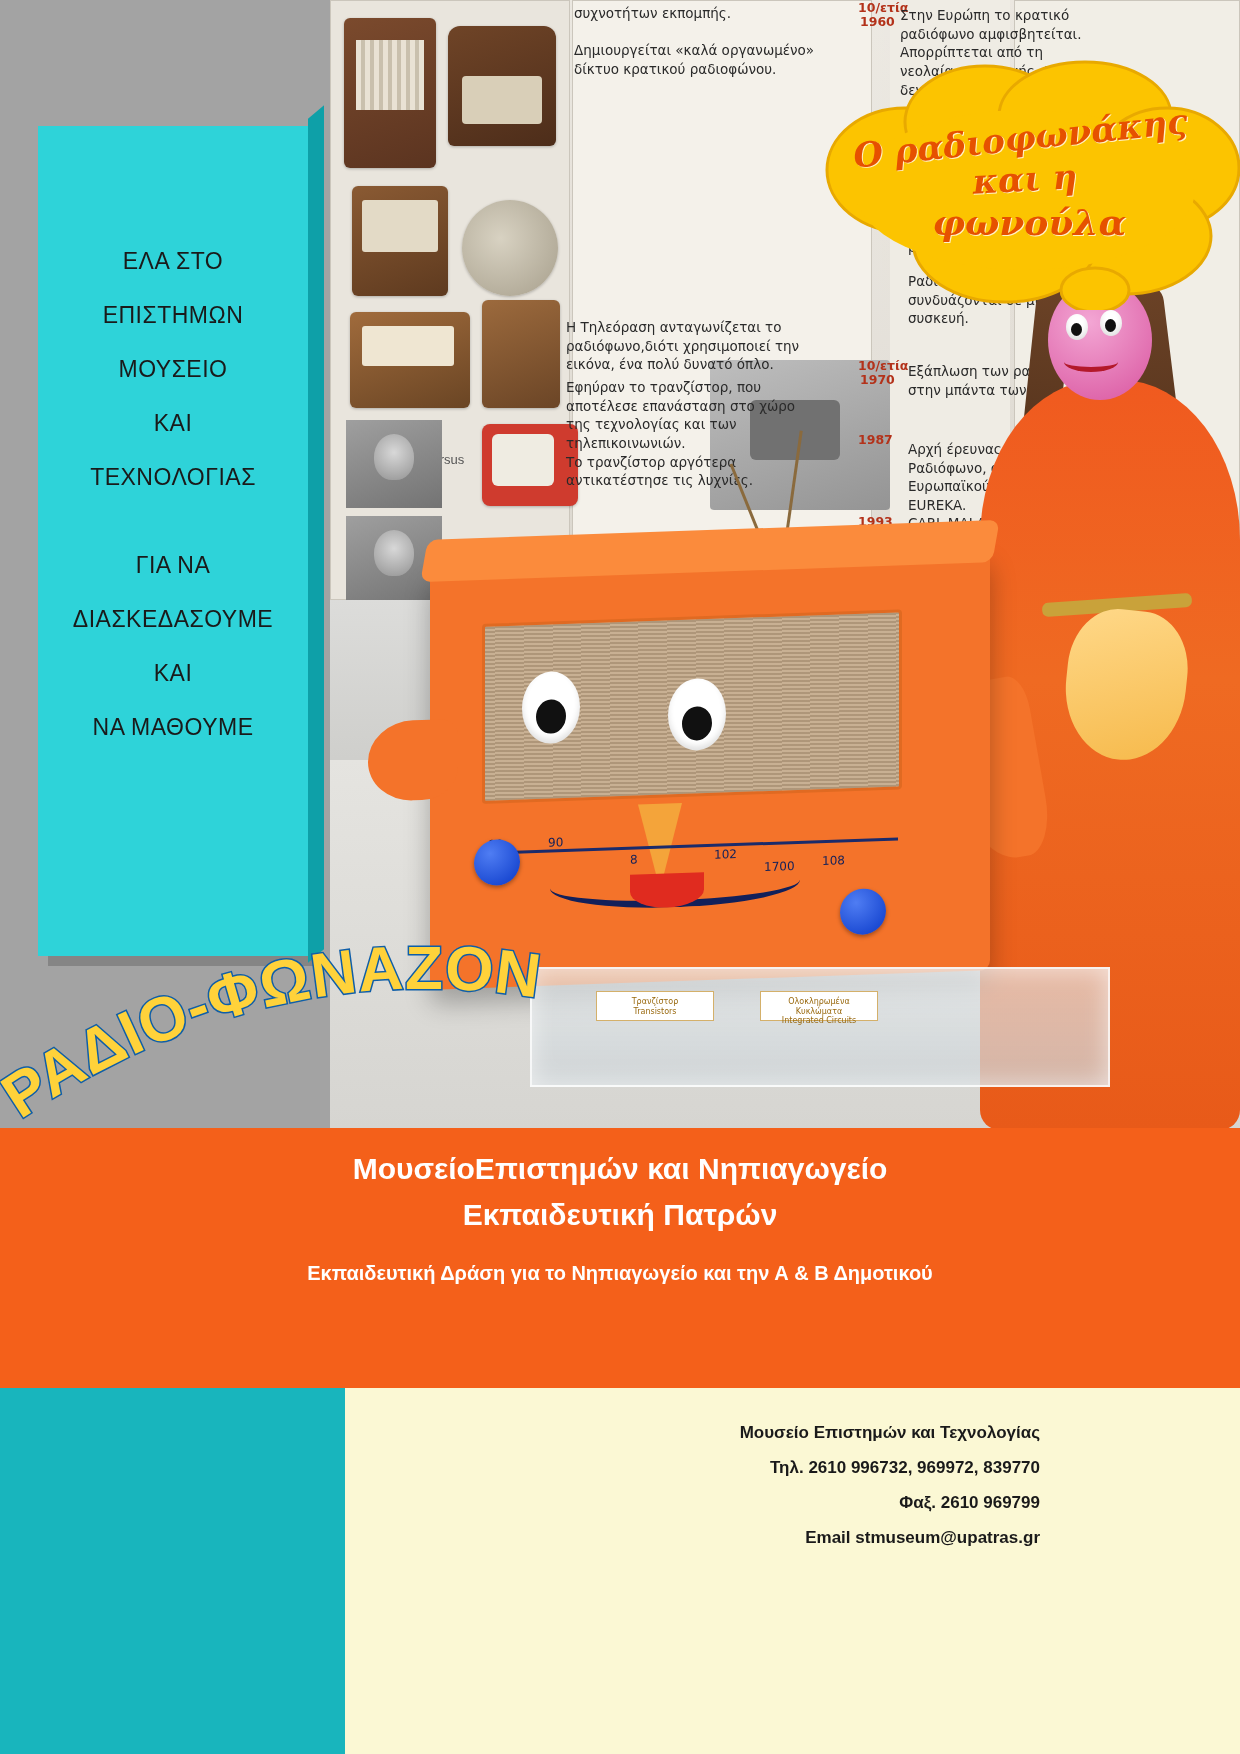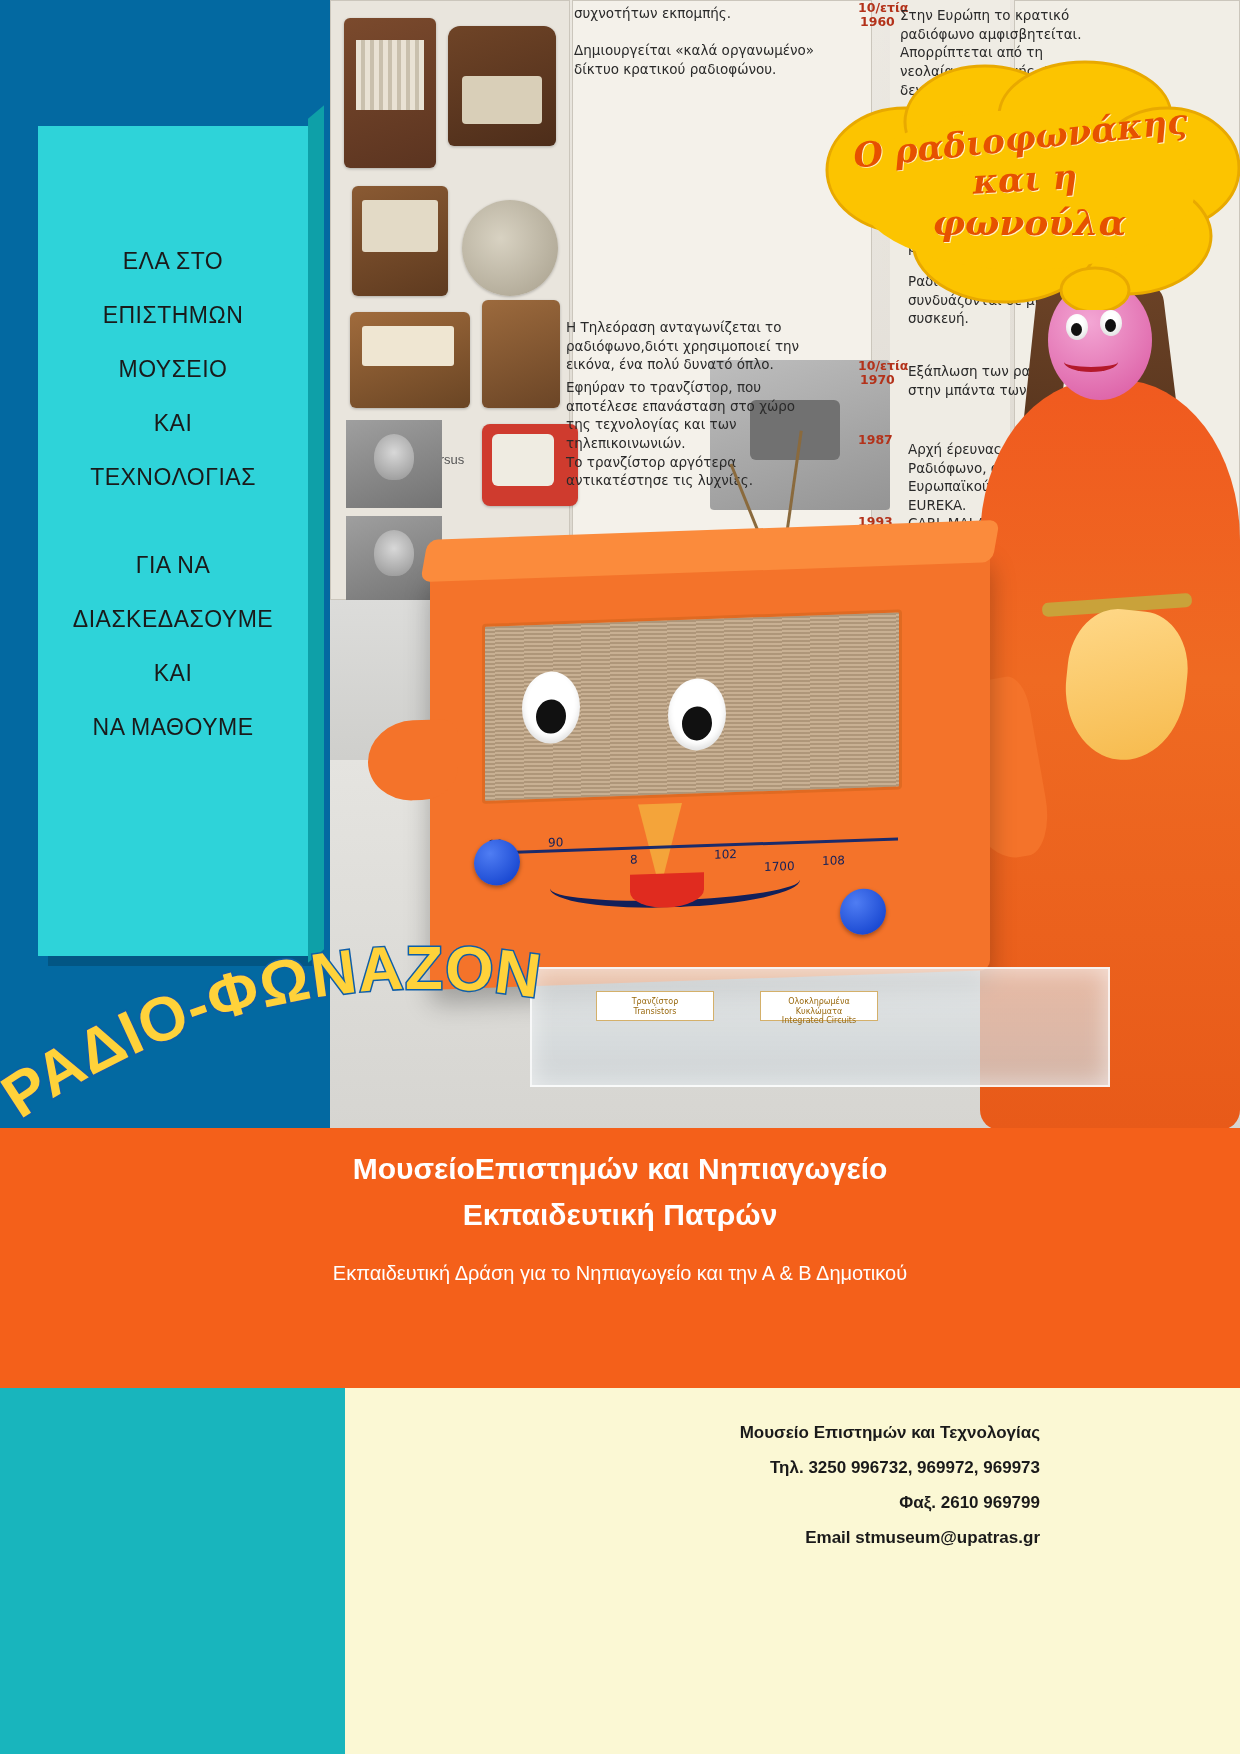--- a/index.html
+++ b/index.html
@@ -280,21 +280,21 @@
     line-height: 1.22;
     text-shadow: 1px 1px 0 #fff2c6;
     transform: rotate(-6deg);
   }
   .bubble-text .l2 { display:block; transform: rotate(3deg); }
   .bubble-text .l3 { display:block; transform: rotate(6deg); font-size:36px; }
 
   
   .teal-outer{
     position:absolute; left:0; top:0; width:330px; height:1256px;
-    background:#0369a1;
+    background:#a3a3a3;
   }
   .teal-card{
     position:absolute; left:38px; top:126px; width:270px; height:830px;
     background:#2ed3d9;
     box-shadow: 10px 10px 0 rgba(0,0,0,0.18);
   }
   .teal-card .edge{
     position:absolute; right:-16px; top:-14px; width:16px; height:844px;
     background:#0ea0a8; transform: skewY(-40deg);
   }
@@ -325,21 +325,21 @@
 
   
   .orange-band{
     position:absolute; left:0; top:1128px; width:1240px; height:260px;
     background:#f4601a;
     color:#ffffff;
     text-align:center;
   }
   .ob-1{ font-size:30px; font-weight:bold; padding-top:24px; }
   .ob-2{ font-size:30px; font-weight:bold; padding-top:12px; }
-  .ob-3{ font-size:20px; padding-top:30px; }
+  .ob-3{ font-size:20px; padding-top:30px;font-weight:bold; }
   .ob-4{ font-size:32px; font-weight:bold; color:#1769c0; padding-top:26px; }
 
   
   .bottom-left{
     position:absolute; left:0; top:1388px; width:345px; height:366px;
     background:#18b5bd;
   }
   .bottom-right{
     position:absolute; left:345px; top:1388px; width:895px; height:366px;
     background:#fbf8d4;
@@ -545,19 +545,19 @@
   <div class="orange-band">
     <div class="ob-1">ΜουσείοΕπιστημών και Νηπιαγωγείο</div>
     <div class="ob-2">Εκπαιδευτική Πατρών</div>
     <div class="ob-3">Εκπαιδευτική Δράση για το Νηπιαγωγείο και την Α &amp; Β Δημοτικού</div>
   </div>
 
   <div class="bottom-left"></div>
   <div class="bottom-right">
     <div class="contact">
       <div>Μουσείο Επιστημών και Τεχνολογίας</div>
-      <div>Τηλ. 3250 996732, 969972, 969973</div>
+      <div>Τηλ. 2610 996732, 969972, 839770</div>
       <div>Φαξ. 2610 969799</div>
       <div>Email stmuseum@upatras.gr</div>
     </div>
   </div>
 
 </div>
 
 </body></html>

